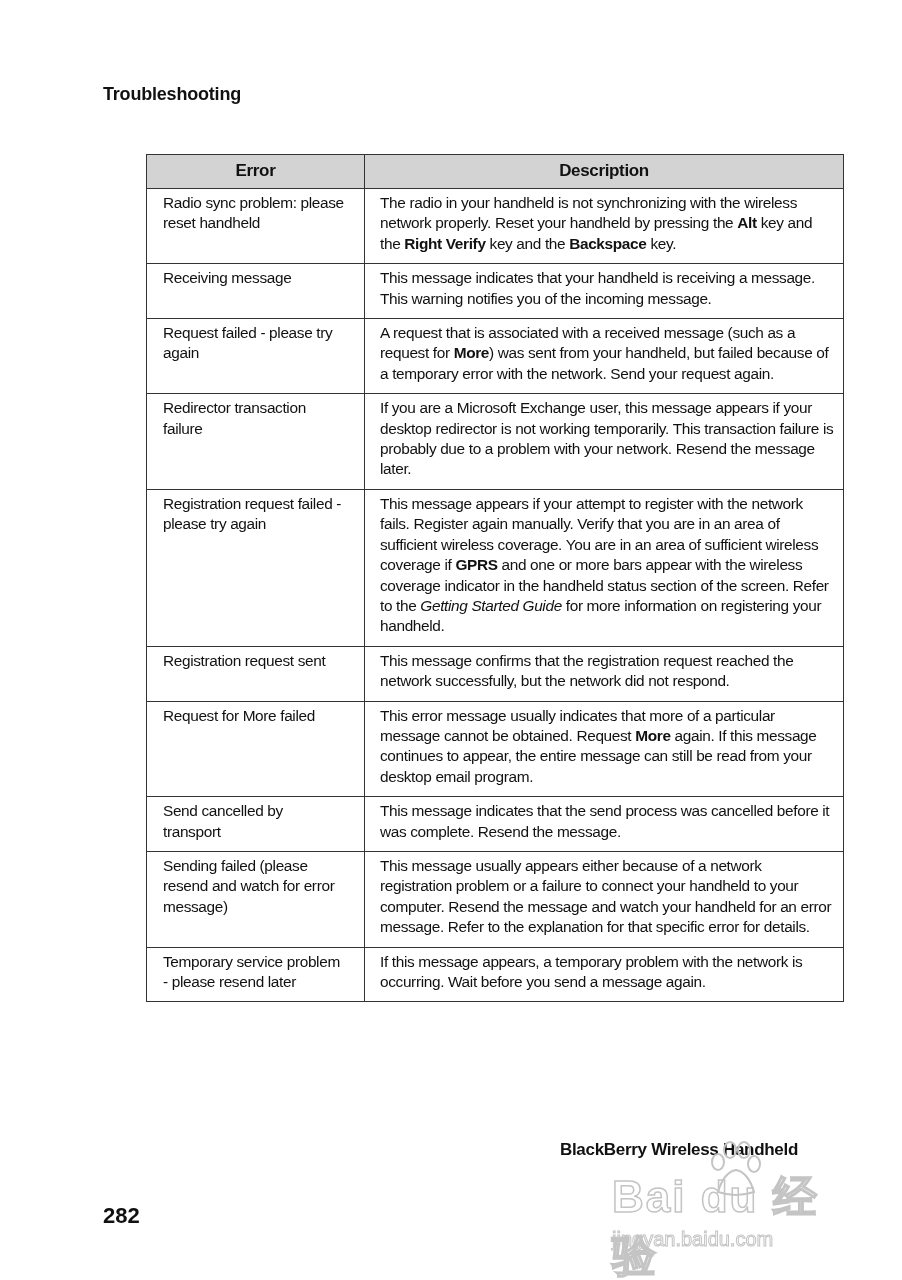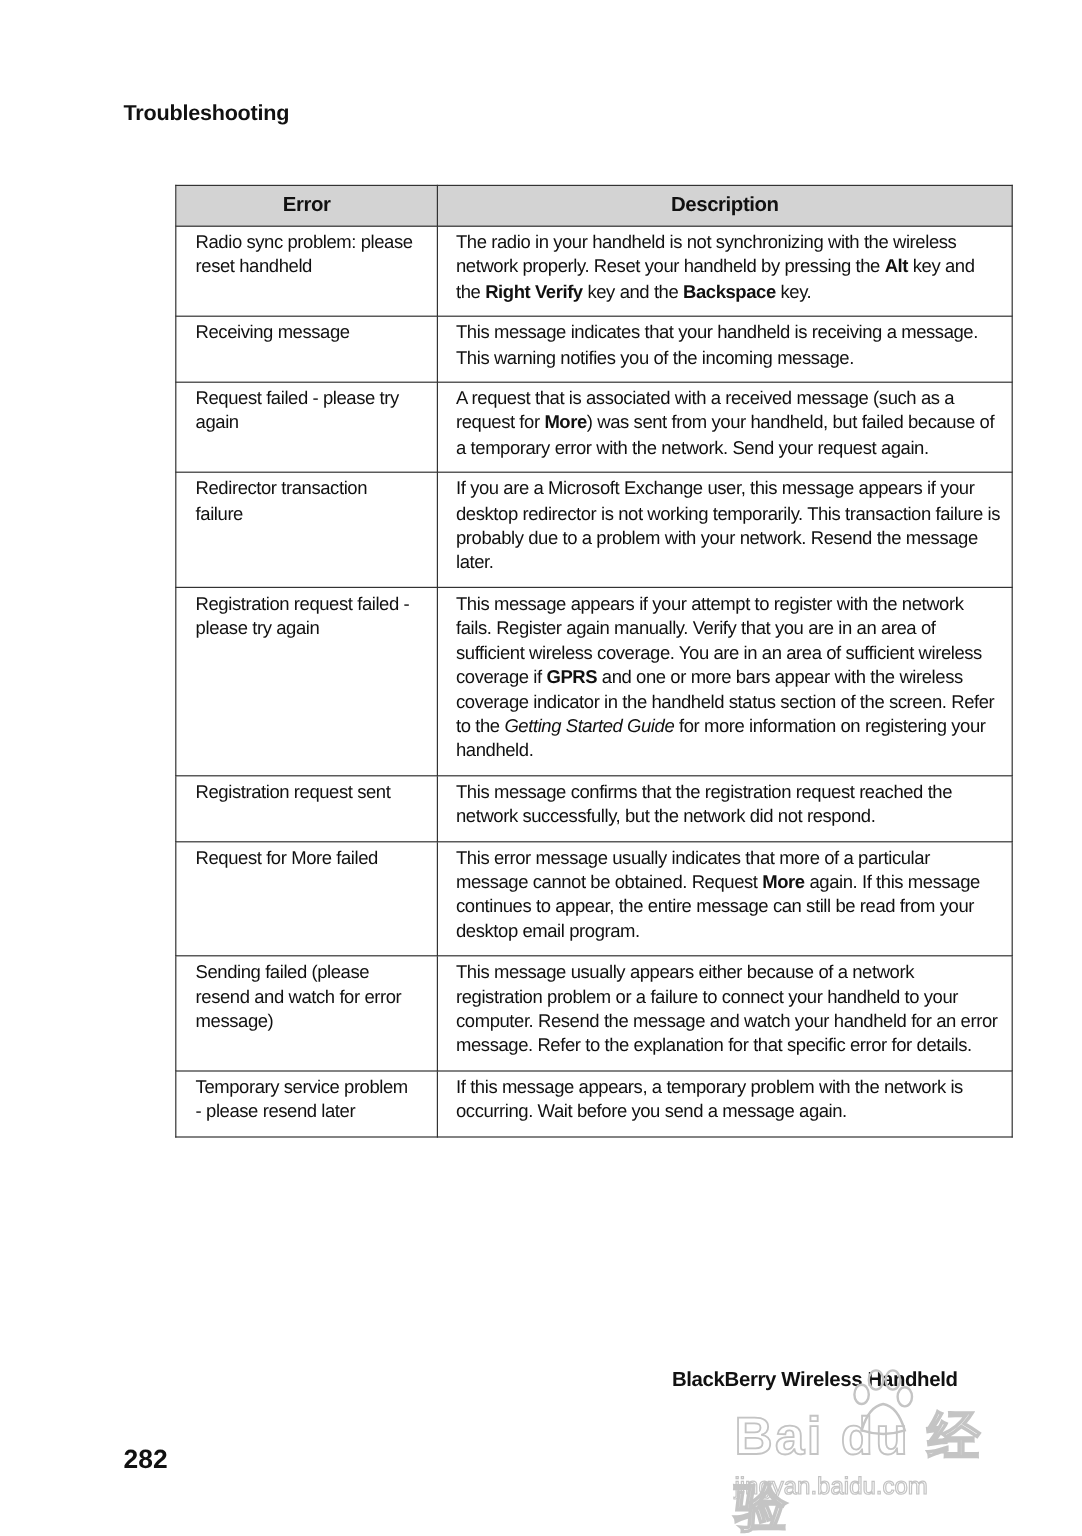--- a/index.html
+++ b/index.html
@@ -85,20 +85,24 @@
       </tr>
       <tr>
         <td class="col-error">Registration request sent</td>
         <td class="col-desc"><span>This message confirms that the registration request reached the network successfully, but the network did not respond.</span></td>
       </tr>
       <tr>
         <td class="col-error">Request for More failed</td>
         <td class="col-desc"><span>This error message usually indicates that more of a particular message cannot be obtained. Request </span><span class="b">More</span><span> again. If this message continues to appear, the entire message can still be read from your desktop email program.</span></td>
       </tr>
       <tr>
+        <td class="col-error">Send cancelled by transport</td>
+        <td class="col-desc"><span>This message indicates that the send process was cancelled before it was complete. Resend the message.</span></td>
+      </tr>
+      <tr>
         <td class="col-error">Sending failed (please resend and watch for error message)</td>
         <td class="col-desc"><span>This message usually appears either because of a network registration problem or a failure to connect your handheld to your computer. Resend the message and watch your handheld for an error message. Refer to the explanation for that specific error for details.</span></td>
       </tr>
       <tr>
         <td class="col-error">Temporary service problem - please resend later</td>
         <td class="col-desc"><span>If this message appears, a temporary problem with the network is occurring. Wait before you send a message again.</span></td>
       </tr>
     </tbody>
 </table>
 

